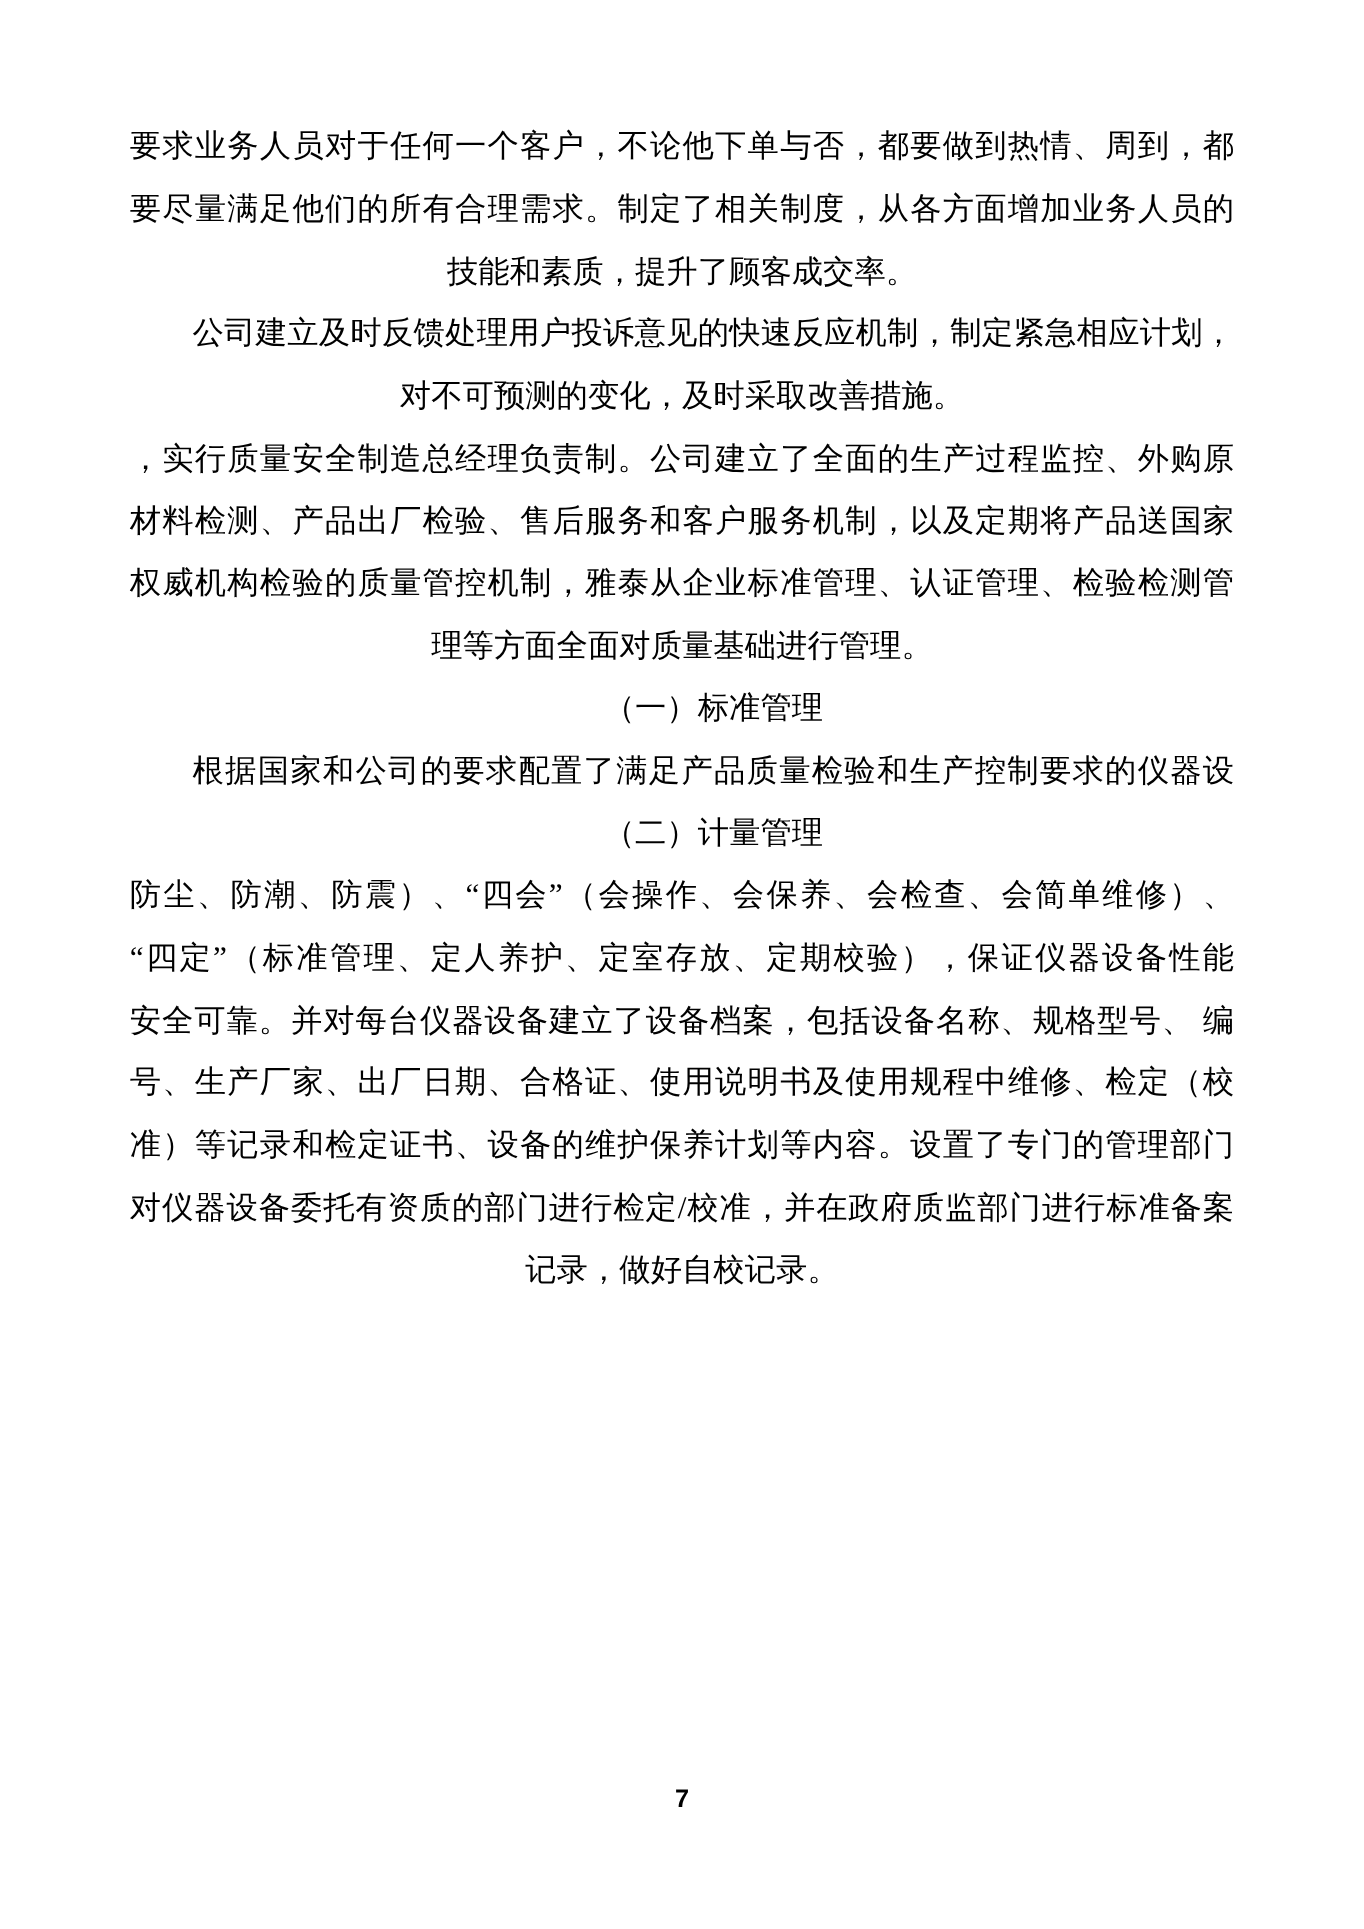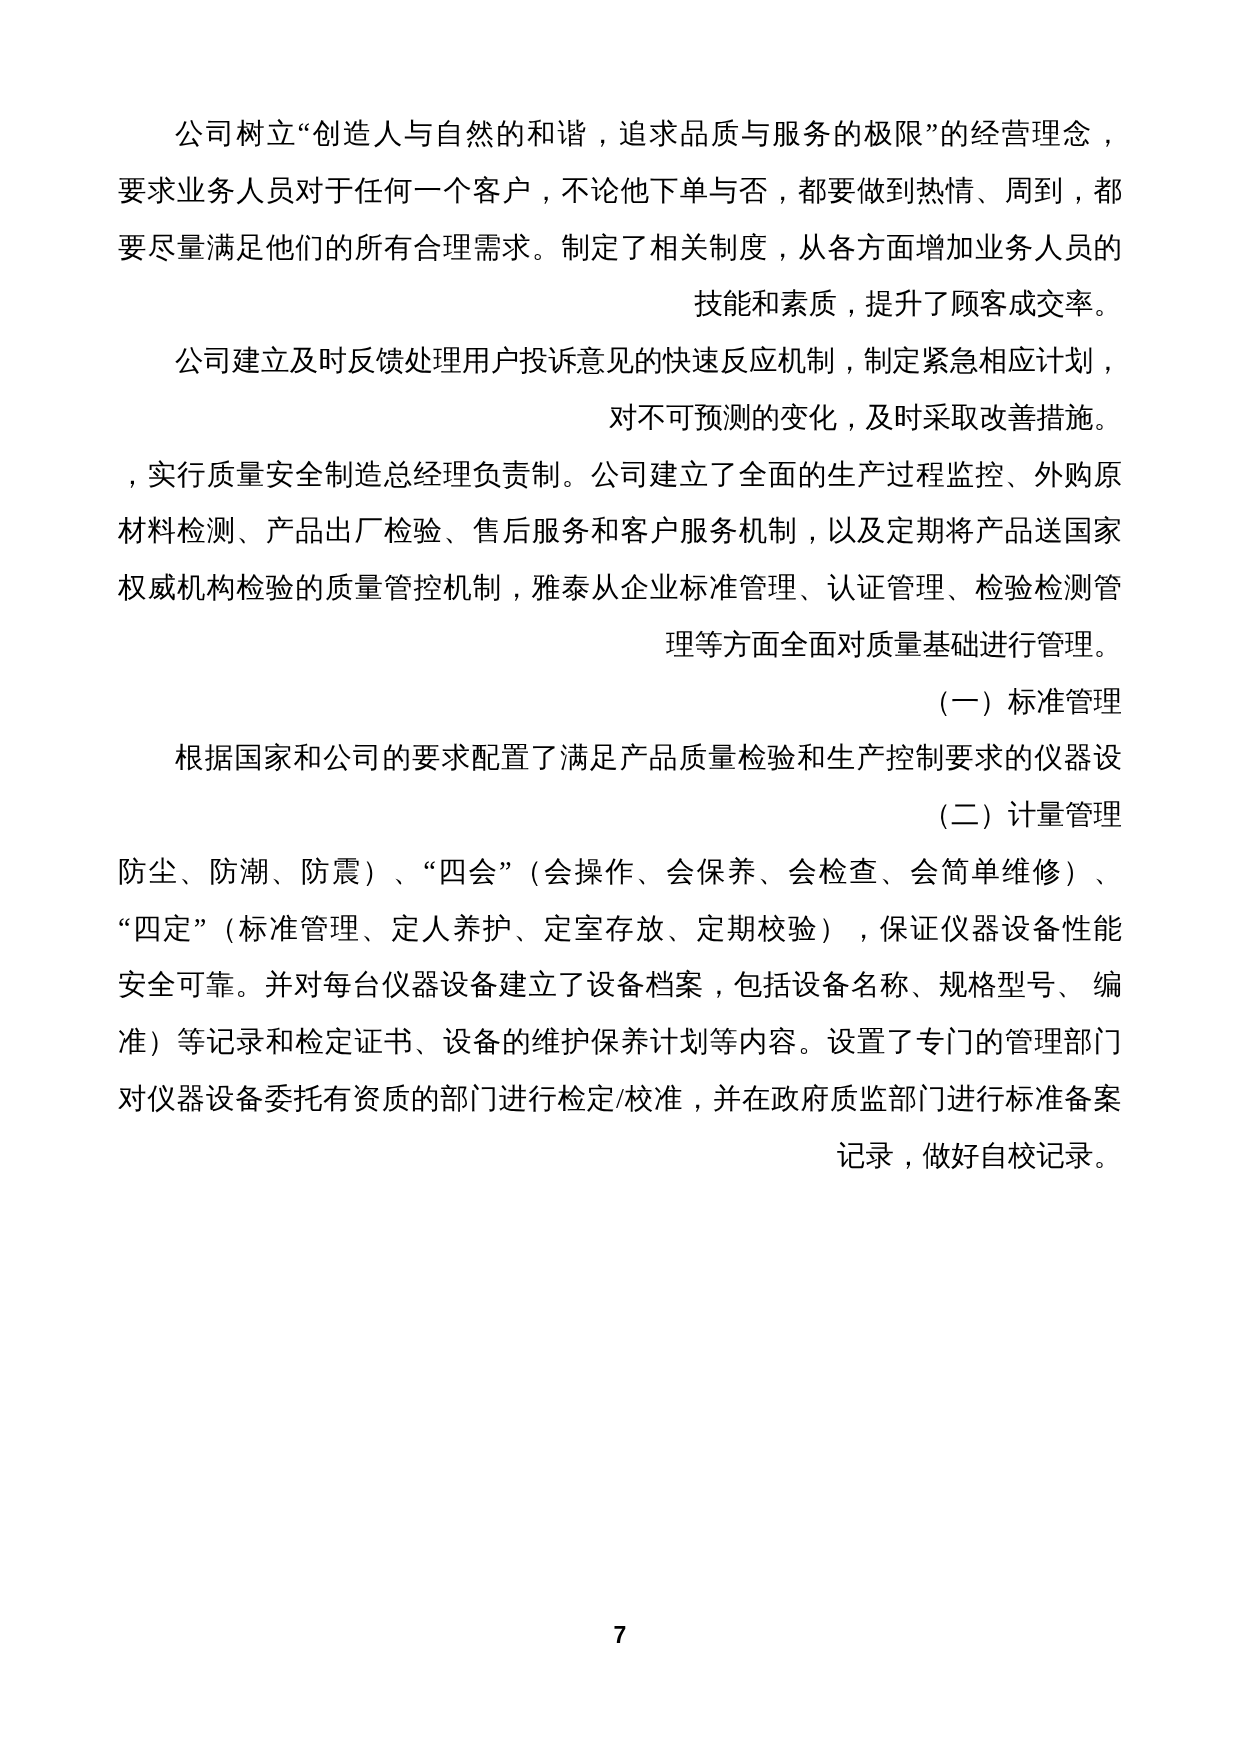--- a/index.html
+++ b/index.html
@@ -28,21 +28,21 @@
     top: 106px;
     width: 1004px;
   }
   .line {
     font-size: 28.5px;
     line-height: 56.75px;
     height: 56.75px;
     width: 1004px;
     overflow: hidden;
     white-space: nowrap;
-    text-align: right;
+    text-align: center;
   }
   .line.fill {
     white-space: normal;
     text-align: justify;
     text-align-last: justify;
   }
   .line.indent {
     text-indent: 2em;
   }
   .page-number {
@@ -55,34 +55,34 @@
     font-size: 23px;
     font-weight: 700;
     line-height: 1.2;
   }
 </style>
 </head>
 <body>
 
 <div class="page">
   <div class="doc-body">
-      <div class="line fill indent">公司树立“创造人与自然的和谐，追求品质与服务的极限”的经营理念，</div>
       <div class="line fill">要求业务人员对于任何一个客户，不论他下单与否，都要做到热情、周到，都</div>
       <div class="line fill">要尽量满足他们的所有合理需求。制定了相关制度，从各方面增加业务人员的</div>
       <div class="line">技能和素质，提升了顾客成交率。</div>
       <div class="line fill indent">公司建立及时反馈处理用户投诉意见的快速反应机制，制定紧急相应计划，</div>
       <div class="line">对不可预测的变化，及时采取改善措施。</div>
       <div class="line fill">，实行质量安全制造总经理负责制。公司建立了全面的生产过程监控、外购原</div>
       <div class="line fill">材料检测、产品出厂检验、售后服务和客户服务机制，以及定期将产品送国家</div>
       <div class="line fill">权威机构检验的质量管控机制，雅泰从企业标准管理、认证管理、检验检测管</div>
       <div class="line">理等方面全面对质量基础进行管理。</div>
       <div class="line indent">（一）标准管理</div>
       <div class="line fill indent">根据国家和公司的要求配置了满足产品质量检验和生产控制要求的仪器设</div>
       <div class="line indent">（二）计量管理</div>
       <div class="line fill">防尘、防潮、防震）、“四会”（会操作、会保养、会检查、会简单维修）、</div>
       <div class="line fill">“四定”（标准管理、定人养护、定室存放、定期校验），保证仪器设备性能</div>
       <div class="line fill">安全可靠。并对每台仪器设备建立了设备档案，包括设备名称、规格型号、 编</div>
+      <div class="line fill">号、生产厂家、出厂日期、合格证、使用说明书及使用规程中维修、检定（校</div>
       <div class="line fill">准）等记录和检定证书、设备的维护保养计划等内容。设置了专门的管理部门</div>
       <div class="line fill">对仪器设备委托有资质的部门进行检定/校准，并在政府质监部门进行标准备案</div>
       <div class="line">记录，做好自校记录。</div>
     </div>
   <div class="page-number">7</div>
 </div>
 
 </body></html>

